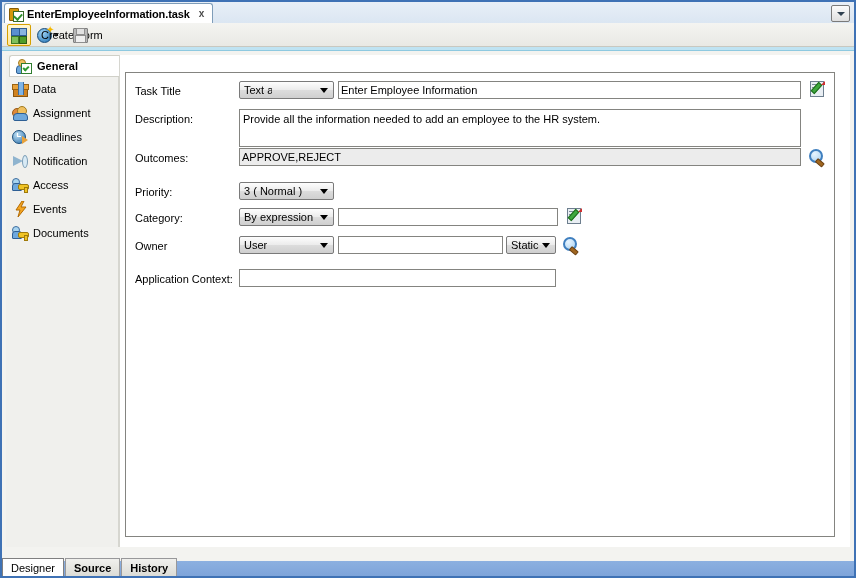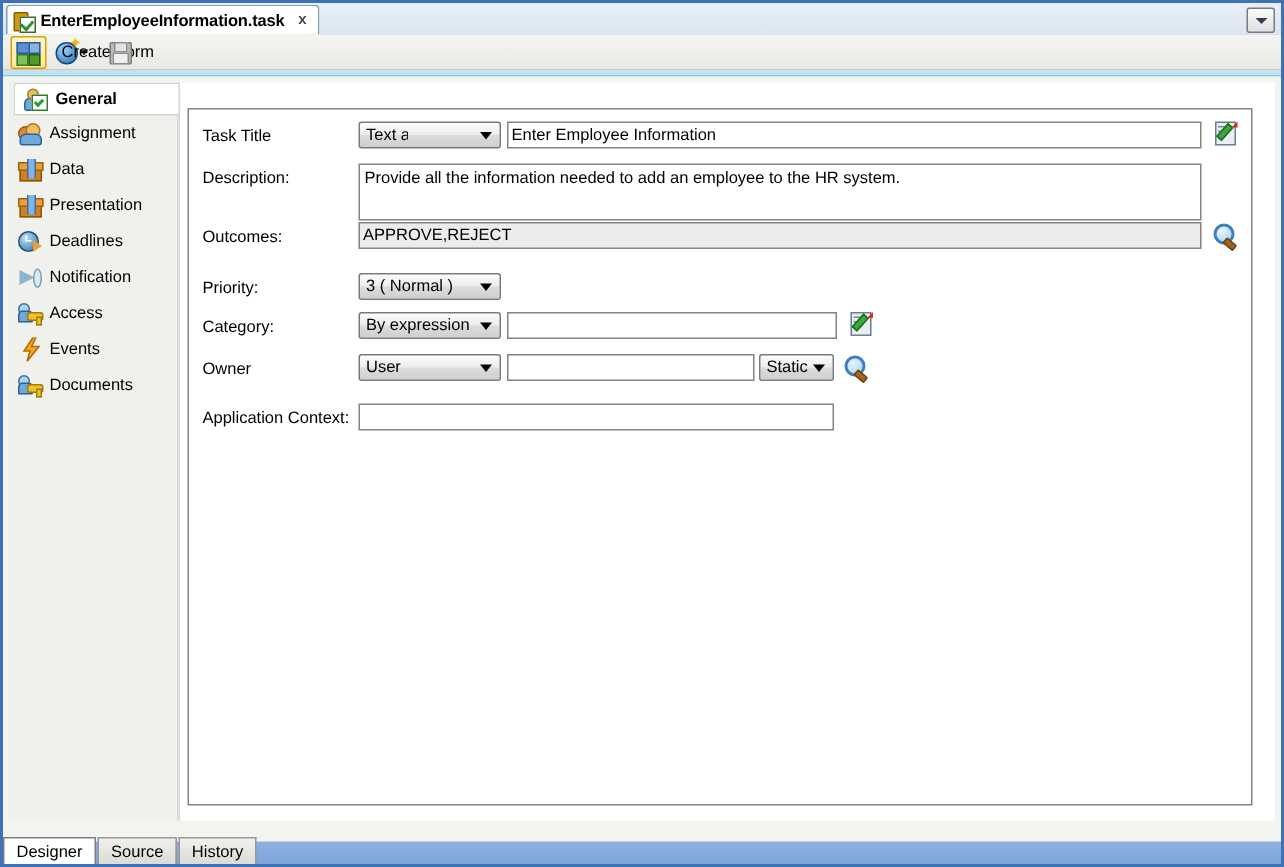--- a/index.html
+++ b/index.html
@@ -190,21 +190,21 @@
   .bottombar{
     position:absolute;left:0;bottom:0;width:852px;height:15px;
     background:linear-gradient(to bottom,#8cb0e0,#7ea4da);
     display:flex;align-items:flex-end;
   }
   .btab{
     height:18px;padding:0 8px;margin-right:1px;
     display:flex;align-items:center;font-size:11px;color:#000;
     background:linear-gradient(to bottom,#f0f0ed,#dcdcd6);
     border:1px solid #98989a;border-bottom:none;
-    cursor:pointer;box-sizing:border-box;
+    cursor:pointer;box-sizing:border-box;font-weight:bold;
   }
   .btab.sel{background:#ffffff;border-color:#7f7f80;font-weight:normal;}
 </style>
 </head>
 <body>
 
 <div class="app">
 
   <div class="tabbar">
     <div class="doctab" id="doctab" style="width: 209px;">
@@ -255,42 +255,34 @@
     <div class="leftnav" id="leftnav">
         <div class="navitem active">
           <span class="ic16 ic-person">
             <span class="b"></span>
             <span class="h"></span>
             <span class="chk"></span>
           </span>
           <span class="nlbl">General</span>
         </div>
         <div class="navitem">
+          <span class="ic16 ic-box">
+            <span class="bot"></span>
+            <span class="top"></span>
+            <span class="rib"></span>
+          </span>
+          <span class="nlbl">Data</span>
+        </div>
+        <div class="navitem">
           <span class="ic16 ic-people">
             <span class="p1"></span>
             <span class="p2"></span>
             <span class="p3"></span>
           </span>
           <span class="nlbl">Assignment</span>
-        </div>
-        <div class="navitem">
-          <span class="ic16 ic-box">
-            <span class="bot"></span>
-            <span class="top"></span>
-            <span class="rib"></span>
-          </span>
-          <span class="nlbl">Data</span>
-        </div>
-        <div class="navitem">
-          <span class="ic16 ic-box">
-            <span class="bot"></span>
-            <span class="top"></span>
-            <span class="rib"></span>
-          </span>
-          <span class="nlbl">Presentation</span>
         </div>
         <div class="navitem">
           <span class="ic16 ic-clock">
             <span class="c"></span>
             <span class="hand"></span>
             <span class="hand2"></span>
             <span class="arr"></span>
           </span>
           <span class="nlbl">Deadlines</span>
         </div>

